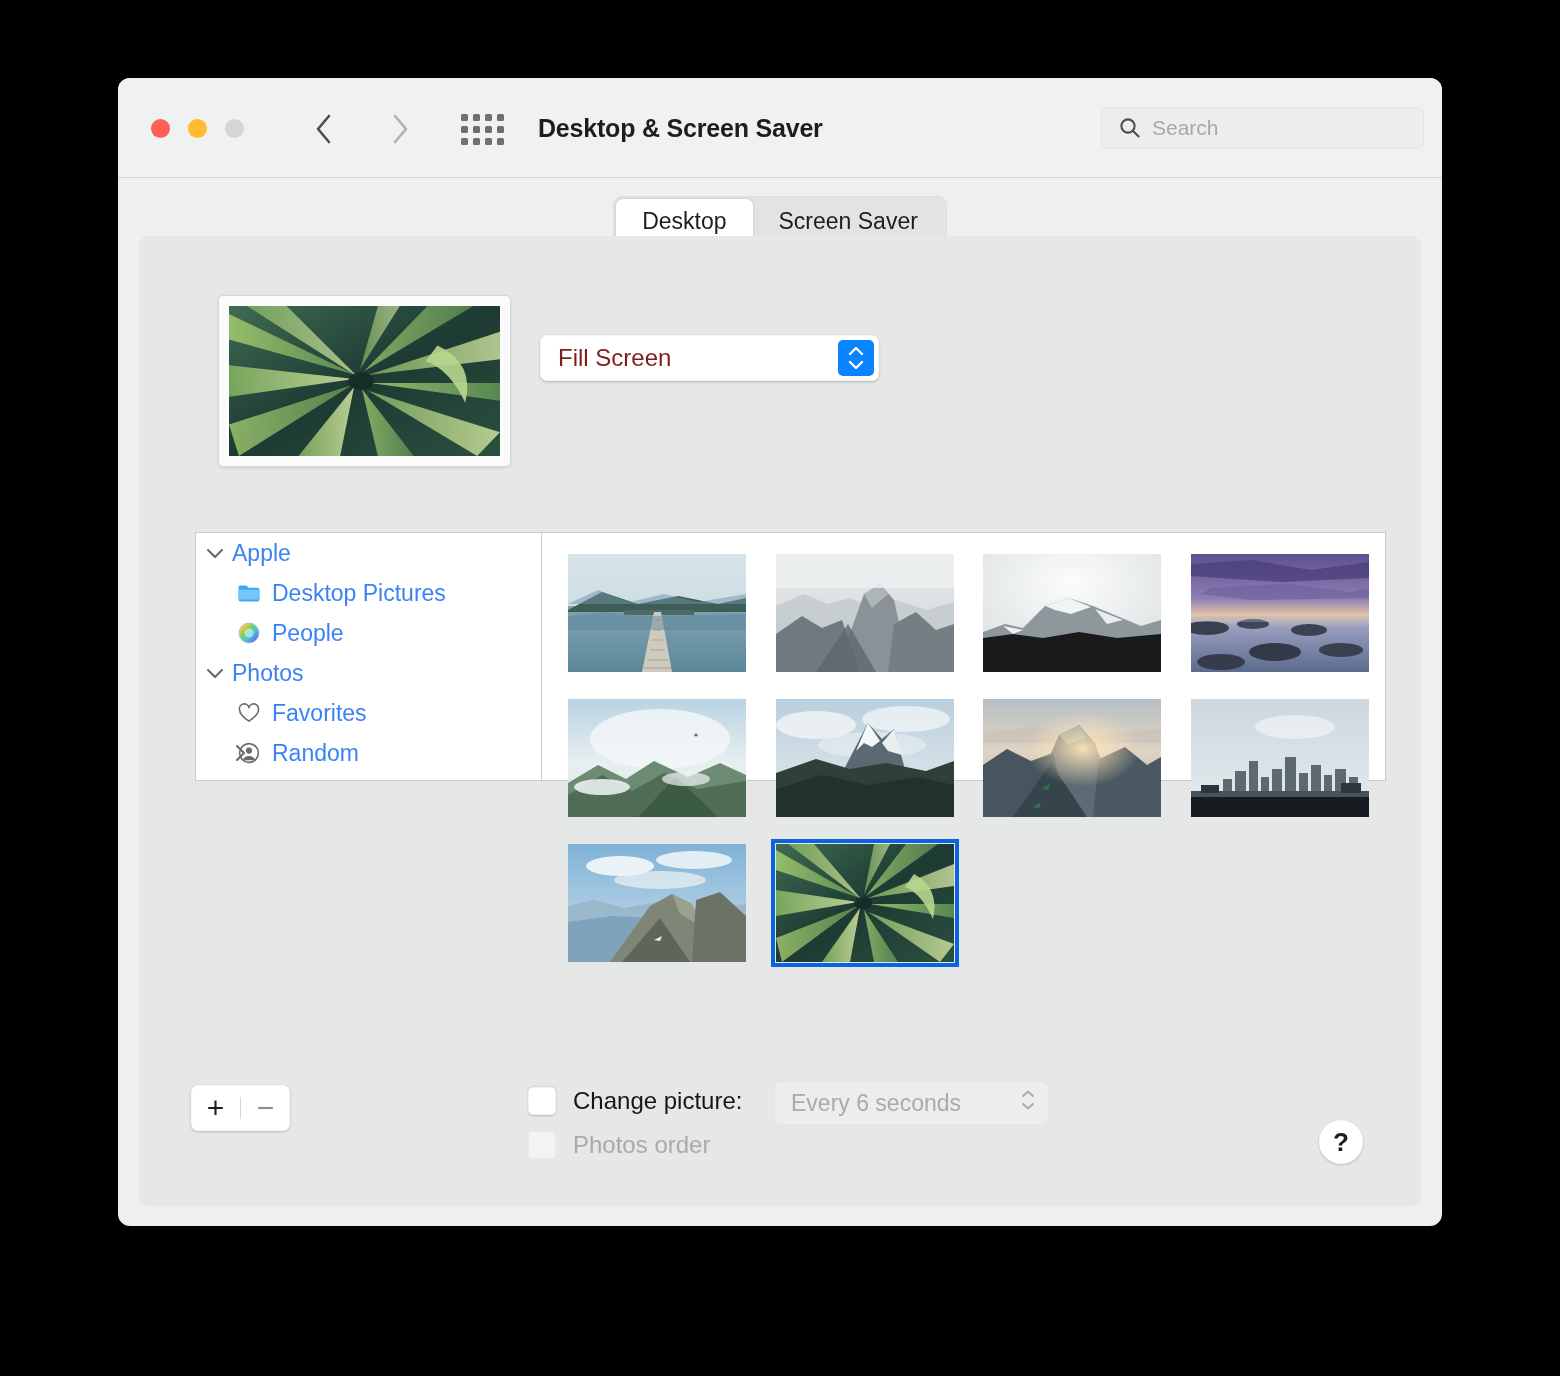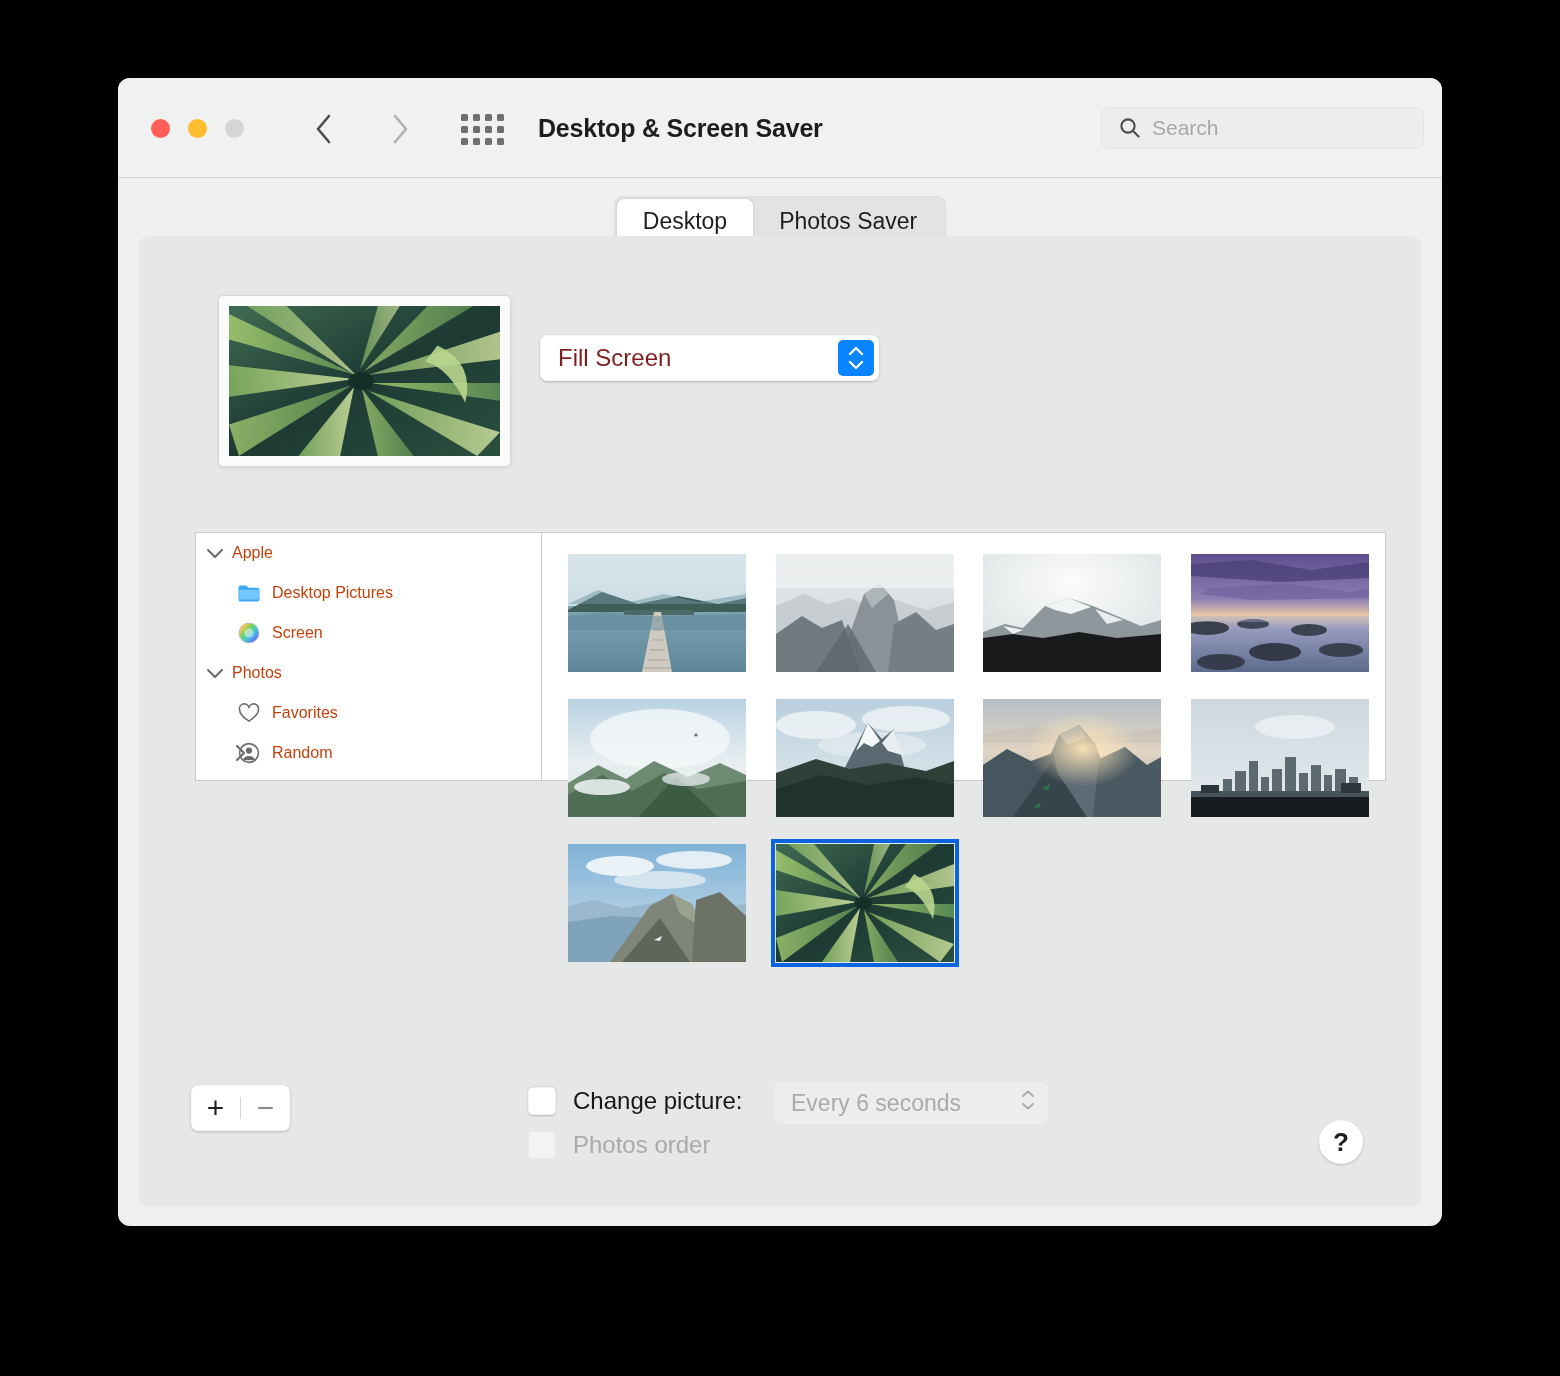--- a/index.html
+++ b/index.html
@@ -147,21 +147,21 @@
     width: 346px; height: 249px;
     background: #ffffff;
     border: 1px solid #c9cbca;
     border-right: none;
     overflow: hidden;
   }
   .tree-row {
     position: relative;
     height: 40px;
     display: flex; align-items: center;
-    font-size: 16px; color: #c2410c;
+    font-size: 23px; color: #3b82f6;
     white-space: nowrap;
   }
   .disc {
     position: absolute;
     width: 22px; height: 22px;
     display: flex; align-items: center; justify-content: center;
   }
   .row-icon {
     position: absolute;
     width: 26px; height: 26px;
@@ -299,21 +299,21 @@
           <line x1="13.8" y1="13.8" x2="19.6" y2="19.6" stroke="#4c4e4d" stroke-width="2.1" stroke-linecap="round"></line>
         </svg>
       </span>
       <input id="search-input" type="text" placeholder="Search" style="">
     </div>
   </div>
 
   <div id="tabs">
     <div id="tabs-inner">
       <div class="tab active">Desktop</div>
-      <div class="tab">Photos Saver</div>
+      <div class="tab">Screen Saver</div>
     </div>
   </div>
 
   <div id="panel">
 
     <div id="preview-frame">
       <svg id="preview-image" viewBox="0 0 273 152" preserveAspectRatio="none">
         <defs>
           <linearGradient id="agBg" x1="0" y1="0" x2="1" y2="1">
             <stop offset="0" stop-color="#3f6b52"></stop>
@@ -389,21 +389,21 @@
                   <stop offset="0.6" stop-color="#42c8d8"></stop>
                   <stop offset="0.8" stop-color="#5b7df8"></stop>
                   <stop offset="1" stop-color="#d45bf8"></stop>
                 </linearGradient>
               </defs>
               <circle cx="11" cy="11" r="10" fill="url(#cwA)"></circle>
               <circle cx="11" cy="11" r="10" fill="none" stroke="#b9bbba" stroke-width="0.9"></circle>
               <circle cx="11" cy="11" r="4.6" fill="#f2f2f2" opacity="0.55"></circle>
             </svg>
           </span>
-          <span class="row-label" style="left:76px">Screen</span>
+          <span class="row-label" style="left:76px">People</span>
         </div>
         <div class="tree-row">
           <span class="disc" style="left:8px">
             <svg width="20" height="20" viewBox="0 0 20 20">
               <path d="M3 7 L10 14 L17 7" fill="none" stroke="#6a6c6b" stroke-width="2.1" stroke-linecap="round" stroke-linejoin="round"></path>
             </svg>
           </span>
           <span class="row-label" style="left:36px">Photos</span>
         </div>
         <div class="tree-row">

